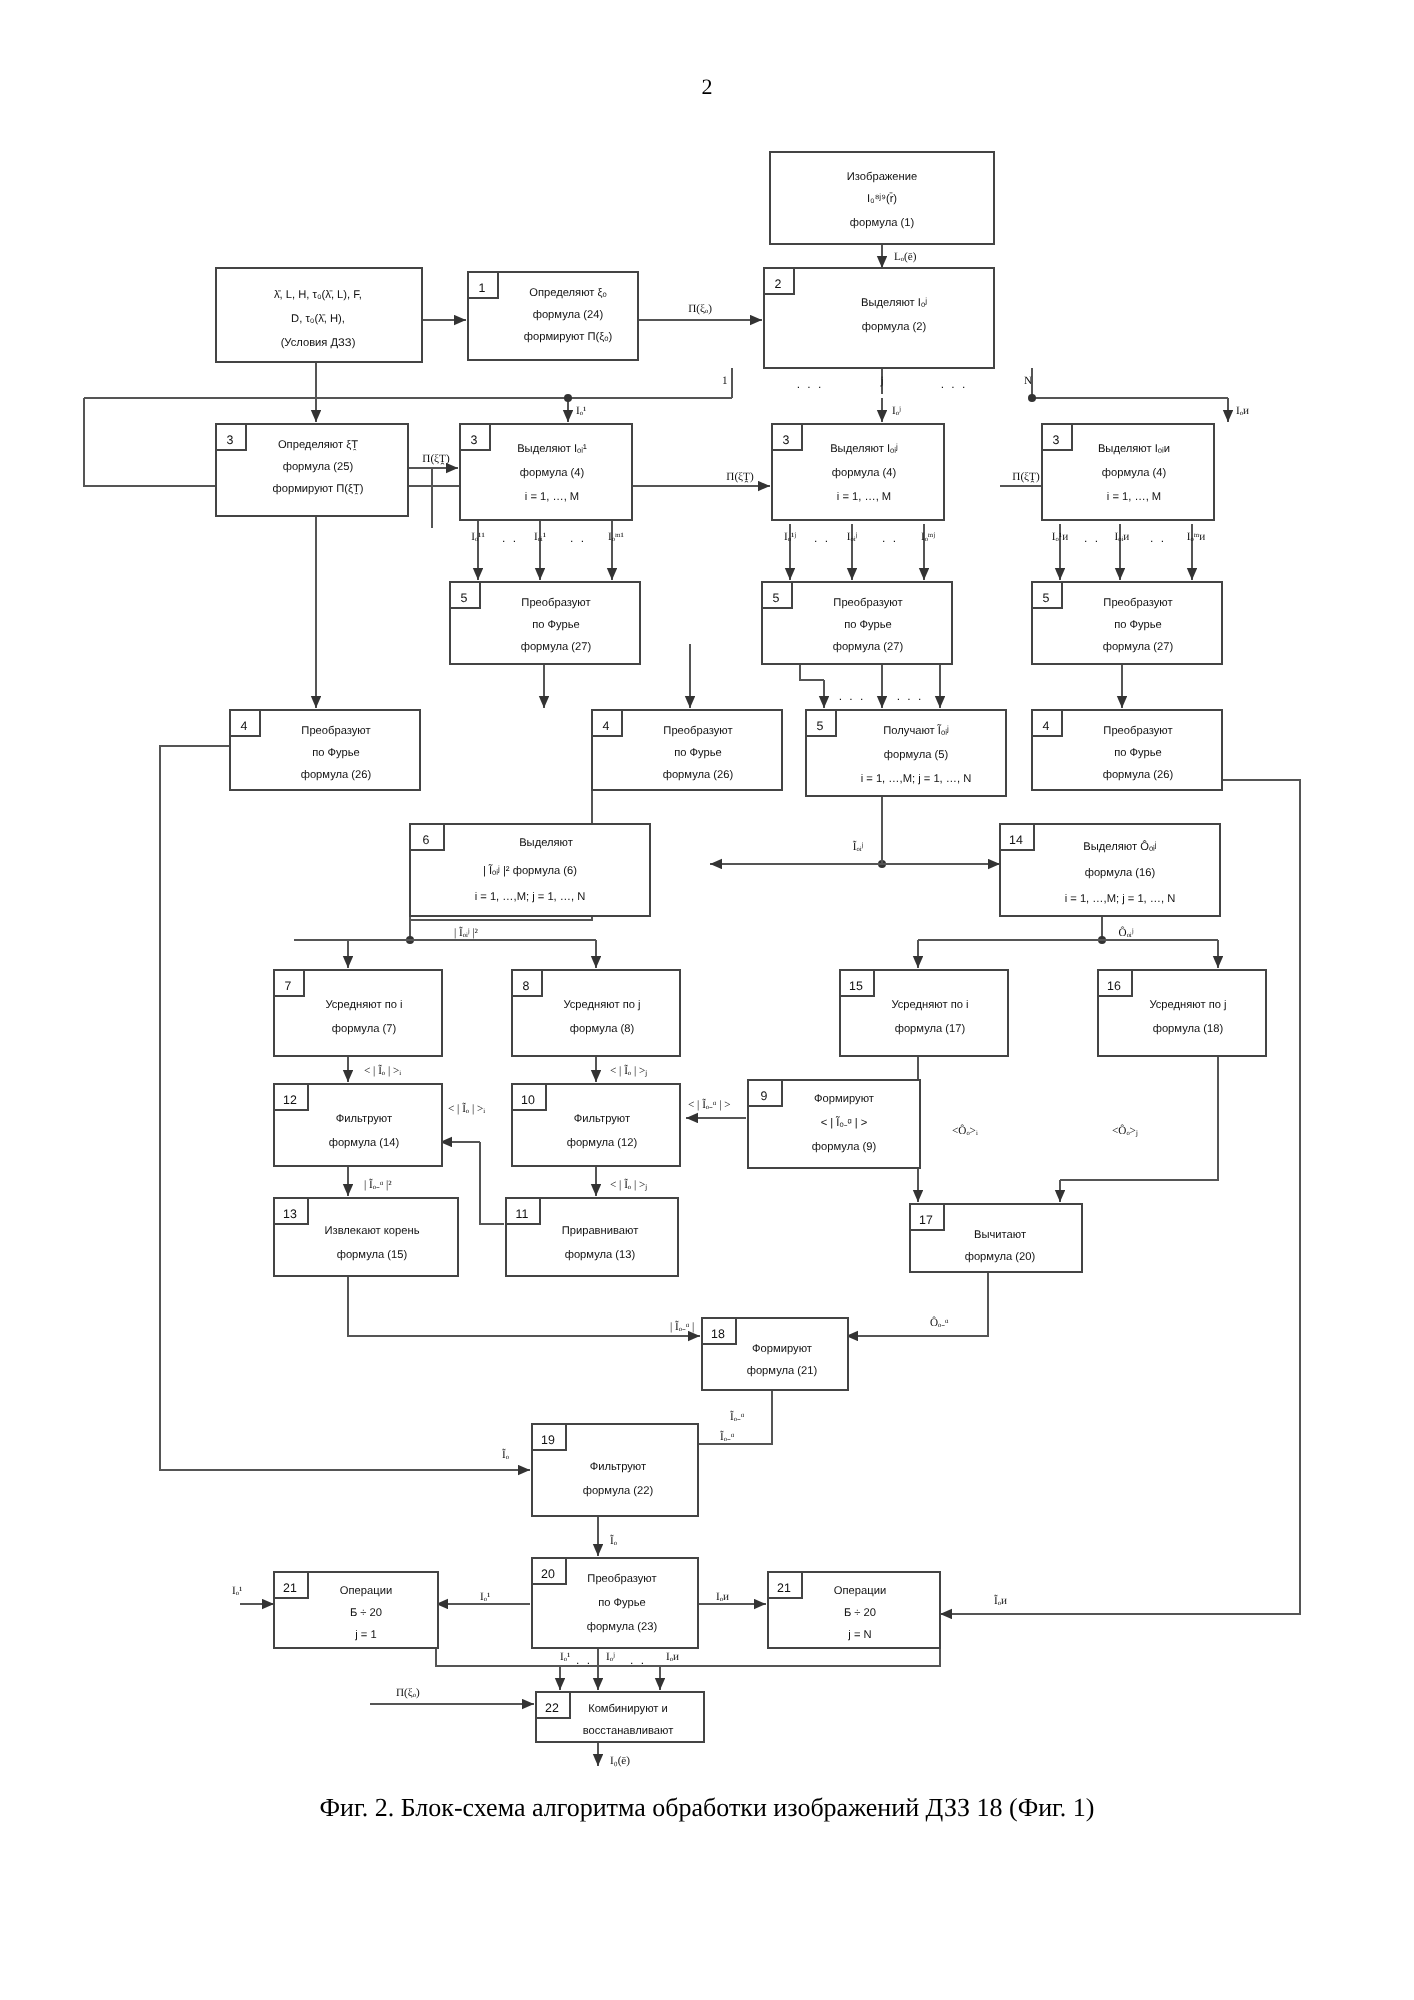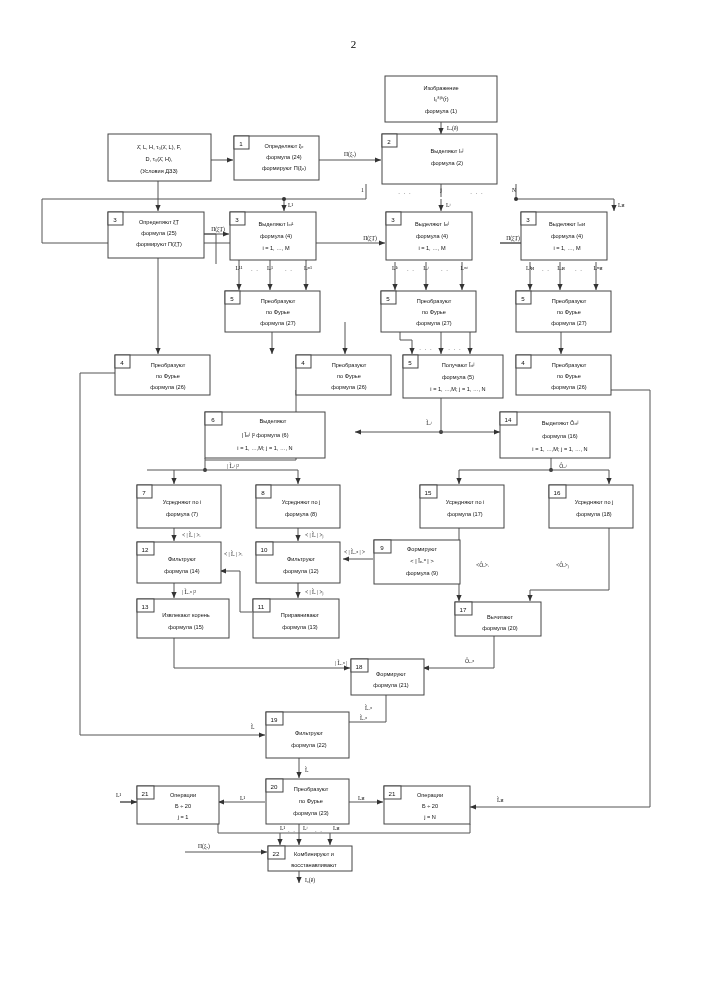--- a/index.html
+++ b/index.html
@@ -513,13 +513,14 @@
       <text class="sig l" x="280" y="830">Iₒ¹</text>
       <text class="sig l" x="303" y="830">Iₒʲ</text>
       <text class="sig l" x="333" y="830">Iₒᴎ</text>
       <text class="dots" x="292" y="832">. .</text>
       <text class="dots" x="319" y="832">. .</text>
       <text class="sig l" x="198" y="848">П(ξₒ)</text>
       <text class="sig l" x="305" y="882">I₀(ē)</text>
     </g>
   </svg>
 
+  <div id="caption">Фиг. 2. Блок-схема алгоритма обработки изображений ДЗЗ 18 (Фиг. 1)</div>
 </div>
 
 </body></html>

